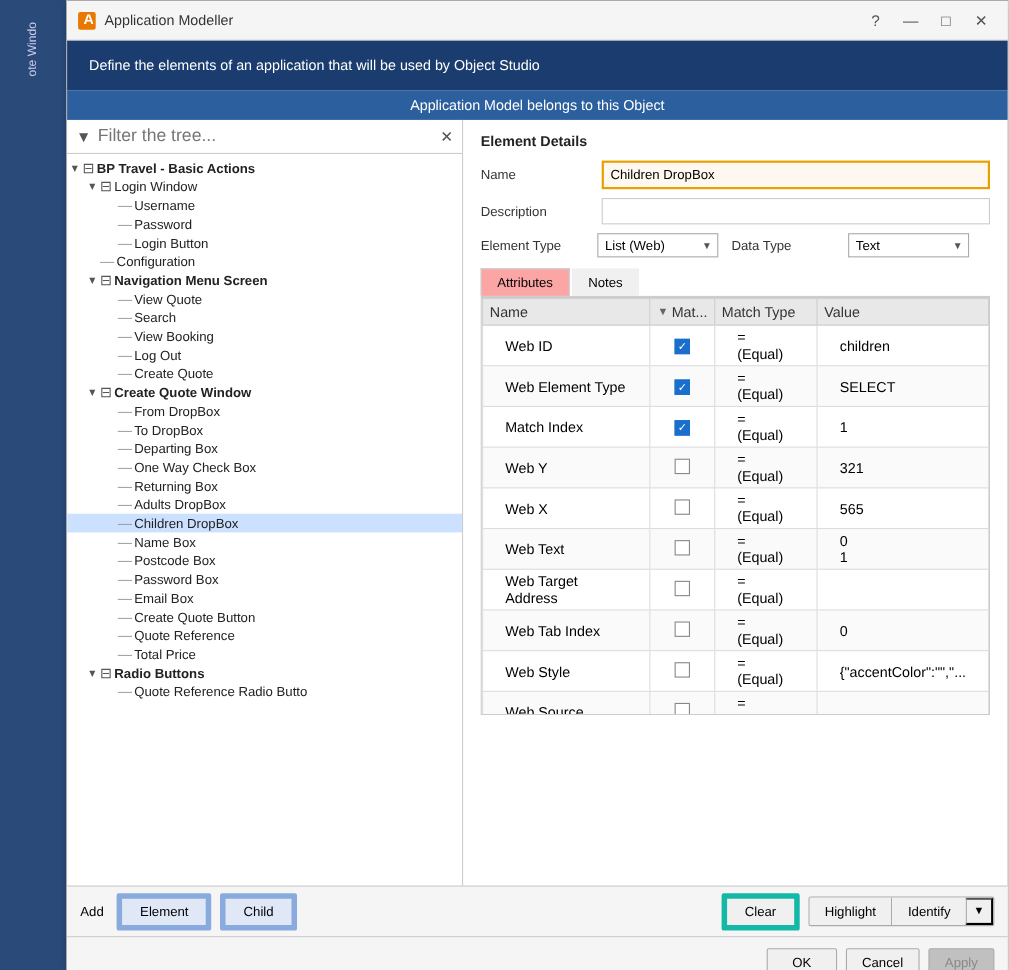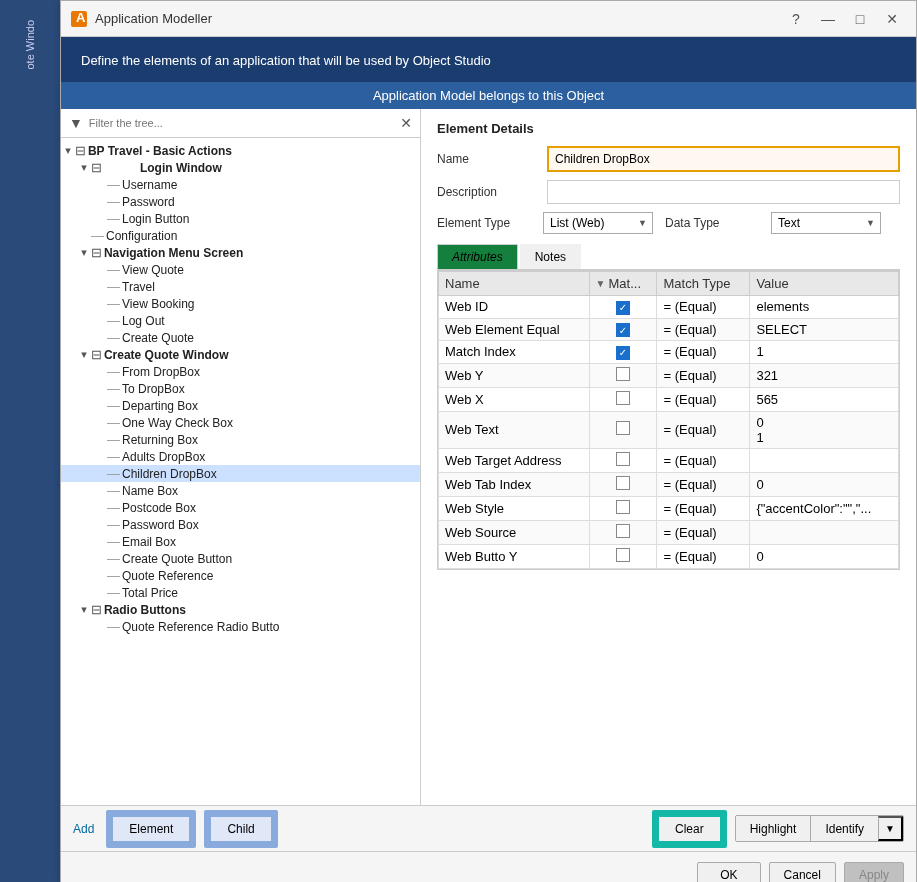--- a/index.html
+++ b/index.html
@@ -14,21 +14,21 @@
     .title-controls { display: flex; gap: 4px; }
     .title-btn { width: 28px; height: 22px; border: none; background: transparent; cursor: pointer; display: flex; align-items: center; justify-content: center; font-size: 14px; color: #555; }
 
     .header-bar { background: #1a3c6e; color: white; padding: 14px 20px; font-size: 15px; }
 
     .content-area { display: flex; height: calc(882px - 36px - 56px - 48px - 46px); }
 
     .sidebar { width: 360px; border-right: 1px solid #ccc; display: flex; flex-direction: column; }
     .filter-bar { padding: 6px 8px; border-bottom: 1px solid #ccc; display: flex; align-items: center; gap: 6px; }
     .filter-icon { color: #555; font-size: 14px; }
-    .filter-input { flex: 1; border: none; outline: none; font-size: 11px; color: #333; background: transparent; }
+    .filter-input { flex: 1; border: none; outline: none; font-size: 16px; color: #333; background: transparent; }
     .filter-clear { color: #555; cursor: pointer; font-size: 14px; }
     .tree-area { flex: 1; overflow-y: auto; padding: 4px 0; }
     .tree-node { display: flex; align-items: center; padding: 1px 0; cursor: pointer; white-space: nowrap; }
     .tree-node.selected { background: #cce0ff; }
     .tree-indent { display: inline-block; }
     .tree-expander { display: inline-block; width: 14px; text-align: center; color: #555; font-size: 11px; }
     .tree-label { color: #222; font-size: 12px; }
 
     .main-panel { flex: 1; display: flex; flex-direction: column; overflow: hidden; justify-content: flex-end; }
 
@@ -44,36 +44,36 @@
 
     .type-row { display: flex; align-items: center; margin-bottom: 10px; gap: 12px; }
     .type-group { display: flex; align-items: center; gap: 6px; }
     .type-label { width: 100px; color: #333; font-size: 12px; }
     .type-select { border: 1px solid #aaa; padding: 3px 22px 3px 6px; font-size: 12px; background: #fff; appearance: none; -webkit-appearance: none; position: relative; min-width: 110px; }
     .select-wrap { position: relative; display: inline-block; }
     .select-wrap::after { content: '▼'; position: absolute; right: 6px; top: 50%; transform: translateY(-50%); font-size: 9px; color: #555; pointer-events: none; }
 
     .tabs { display: flex; border-bottom: 1px solid #ccc; margin-bottom: 0; }
     .tab { padding: 5px 14px; cursor: pointer; border: 1px solid transparent; border-bottom: none; font-size: 12px; background: #f0f0f0; margin-right: 2px; }
-    .tab.active { background: #15803d; border-color: #ccc; border-bottom-color: #fff; font-weight: normal; font-style: italic; }
+    .tab.active { background: #fca5a5; border-color: #ccc; border-bottom-color: #fff; font-weight: normal; }
 
     .attributes-table { width: 100%; border-collapse: collapse; font-size: 12px; }
     .attributes-table th { background: #e8e8e8; border: 1px solid #ccc; padding: 4px 6px; text-align: left; font-weight: normal; color: #333; }
-    .attributes-table td { border: 1px solid #ddd; padding: 3px 6px; vertical-align: middle; }
+    .attributes-table td { border: 1px solid #ddd; padding: 3px 20px; vertical-align: middle; }
     .attributes-table tr:nth-child(even) td { background: #fafafa; }
 
     .checkbox { width: 14px; height: 14px; border: 1px solid #888; display: inline-flex; align-items: center; justify-content: center; background: #fff; cursor: pointer; }
     .checkbox.checked { background: #1a6fcc; border-color: #1a6fcc; color: white; font-size: 10px; }
 
     .filter-col-header { display: flex; align-items: center; gap: 3px; }
     .filter-icon-small { font-size: 10px; color: #666; }
 
     .bottom-toolbar { border-top: 1px solid #ccc; padding: 8px 12px; display: flex; align-items: center; gap: 8px; background: #f5f5f5; height: 46px; }
-    .add-label { font-size: 12px; color: #0369a1; margin-right: 4px; }
-    .btn { padding: 5px 16px; border: 7px solid #14b8a6; background: #f0f0f0; cursor: pointer; font-size: 12px; border-radius: 2px; }
+    .add-label { font-size: 12px; color: #000000; margin-right: 4px; }
+    .btn { padding: 5px 16px; border: 5px solid #14b8a6; background: #f0f0f0; cursor: pointer; font-size: 12px; border-radius: 2px; }
     .btn-primary { background: #e0e8f8; border-color: #88aadd; }
     .btn-spacer { flex: 1; }
     .btn-split { display: flex; border: 1px solid #aaa; border-radius: 2px; overflow: hidden; }
     .btn-split-main { padding: 5px 14px; background: #f0f0f0; border: none; cursor: pointer; font-size: 12px; }
     .btn-split-arrow { padding: 5px 6px; background: #f0f0f0; border-left: 1px solid #aaa; cursor: pointer; font-size: 10px; }
 
     .dialog-footer { border-top: 1px solid #ccc; padding: 8px 12px; display: flex; align-items: center; justify-content: flex-end; gap: 8px; background: #f5f5f5; height: 46px; }
     .btn-ok { padding: 5px 22px; background: #f0f0f0; border: 1px solid #aaa; cursor: pointer; font-size: 12px; border-radius: 2px; }
     .btn-cancel { padding: 5px 14px; background: #f0f0f0; border: 1px solid #aaa; cursor: pointer; font-size: 12px; border-radius: 2px; }
     .btn-apply { padding: 5px 14px; background: #c0c0c0; border: 1px solid #aaa; cursor: pointer; font-size: 12px; border-radius: 2px; color: #888; }
@@ -135,21 +135,21 @@
 
       <div class="tree-node">
             <span class="tree-expander">▾</span>
             <span style="color:#555;margin-right:2px;">⊟</span>
             <span class="tree-label" style="font-weight:bold;">BP Travel - Basic Actions</span>
           </div>
           <div class="tree-node">
             <span class="tree-indent" style="display:inline-block;width:16px;"></span>
             <span class="tree-expander">▾</span>
             <span style="color:#555;margin-right:2px;">⊟</span>
-            <span class="tree-label" style="font-weight:bold;margin-left:36px;">Login Window</span>
+            <span class="tree-label" style="font-weight:normal;">Login Window</span>
           </div>
           <div class="tree-node">
             <span class="tree-indent" style="display:inline-block;width:16px;"></span>
             <span class="tree-indent" style="display:inline-block;width:16px;"></span>
             <span class="tree-expander">&nbsp;</span>
             <span style="color:#999;margin-right:2px;">—</span>
             <span class="tree-label">Username</span>
           </div>
           <div class="tree-node">
             <span class="tree-indent" style="display:inline-block;width:16px;"></span>
@@ -182,21 +182,21 @@
             <span class="tree-indent" style="display:inline-block;width:16px;"></span>
             <span class="tree-expander">&nbsp;</span>
             <span style="color:#999;margin-right:2px;">—</span>
             <span class="tree-label">View Quote</span>
           </div>
           <div class="tree-node">
             <span class="tree-indent" style="display:inline-block;width:16px;"></span>
             <span class="tree-indent" style="display:inline-block;width:16px;"></span>
             <span class="tree-expander">&nbsp;</span>
             <span style="color:#999;margin-right:2px;">—</span>
-            <span class="tree-label">Travel</span>
+            <span class="tree-label">Search</span>
           </div>
           <div class="tree-node">
             <span class="tree-indent" style="display:inline-block;width:16px;"></span>
             <span class="tree-indent" style="display:inline-block;width:16px;"></span>
             <span class="tree-expander">&nbsp;</span>
             <span style="color:#999;margin-right:2px;">—</span>
             <span class="tree-label">View Booking</span>
           </div>
           <div class="tree-node">
             <span class="tree-indent" style="display:inline-block;width:16px;"></span>
@@ -389,24 +389,24 @@
                 </th>
                 <th><span>Match Type</span></th>
                 <th><span>Value</span></th>
               </tr>
             </thead>
             <tbody id="attr-table-body">
             <tr>
       <td>Web ID</td>
       <td style="text-align:center;"><div class="checkbox checked">✓</div></td>
       <td>= (Equal)</td>
-      <td style="white-space:pre-wrap;">elements</td>
-    </tr>
-                <tr>
-      <td>Web Element Equal</td>
+      <td style="white-space:pre-wrap;">children</td>
+    </tr>
+                <tr>
+      <td>Web Element Type</td>
       <td style="text-align:center;"><div class="checkbox checked">✓</div></td>
       <td>= (Equal)</td>
       <td style="white-space:pre-wrap;">SELECT</td>
     </tr>
                 <tr>
       <td>Match Index</td>
       <td style="text-align:center;"><div class="checkbox checked">✓</div></td>
       <td>= (Equal)</td>
       <td style="white-space:pre-wrap;">1</td>
     </tr>

